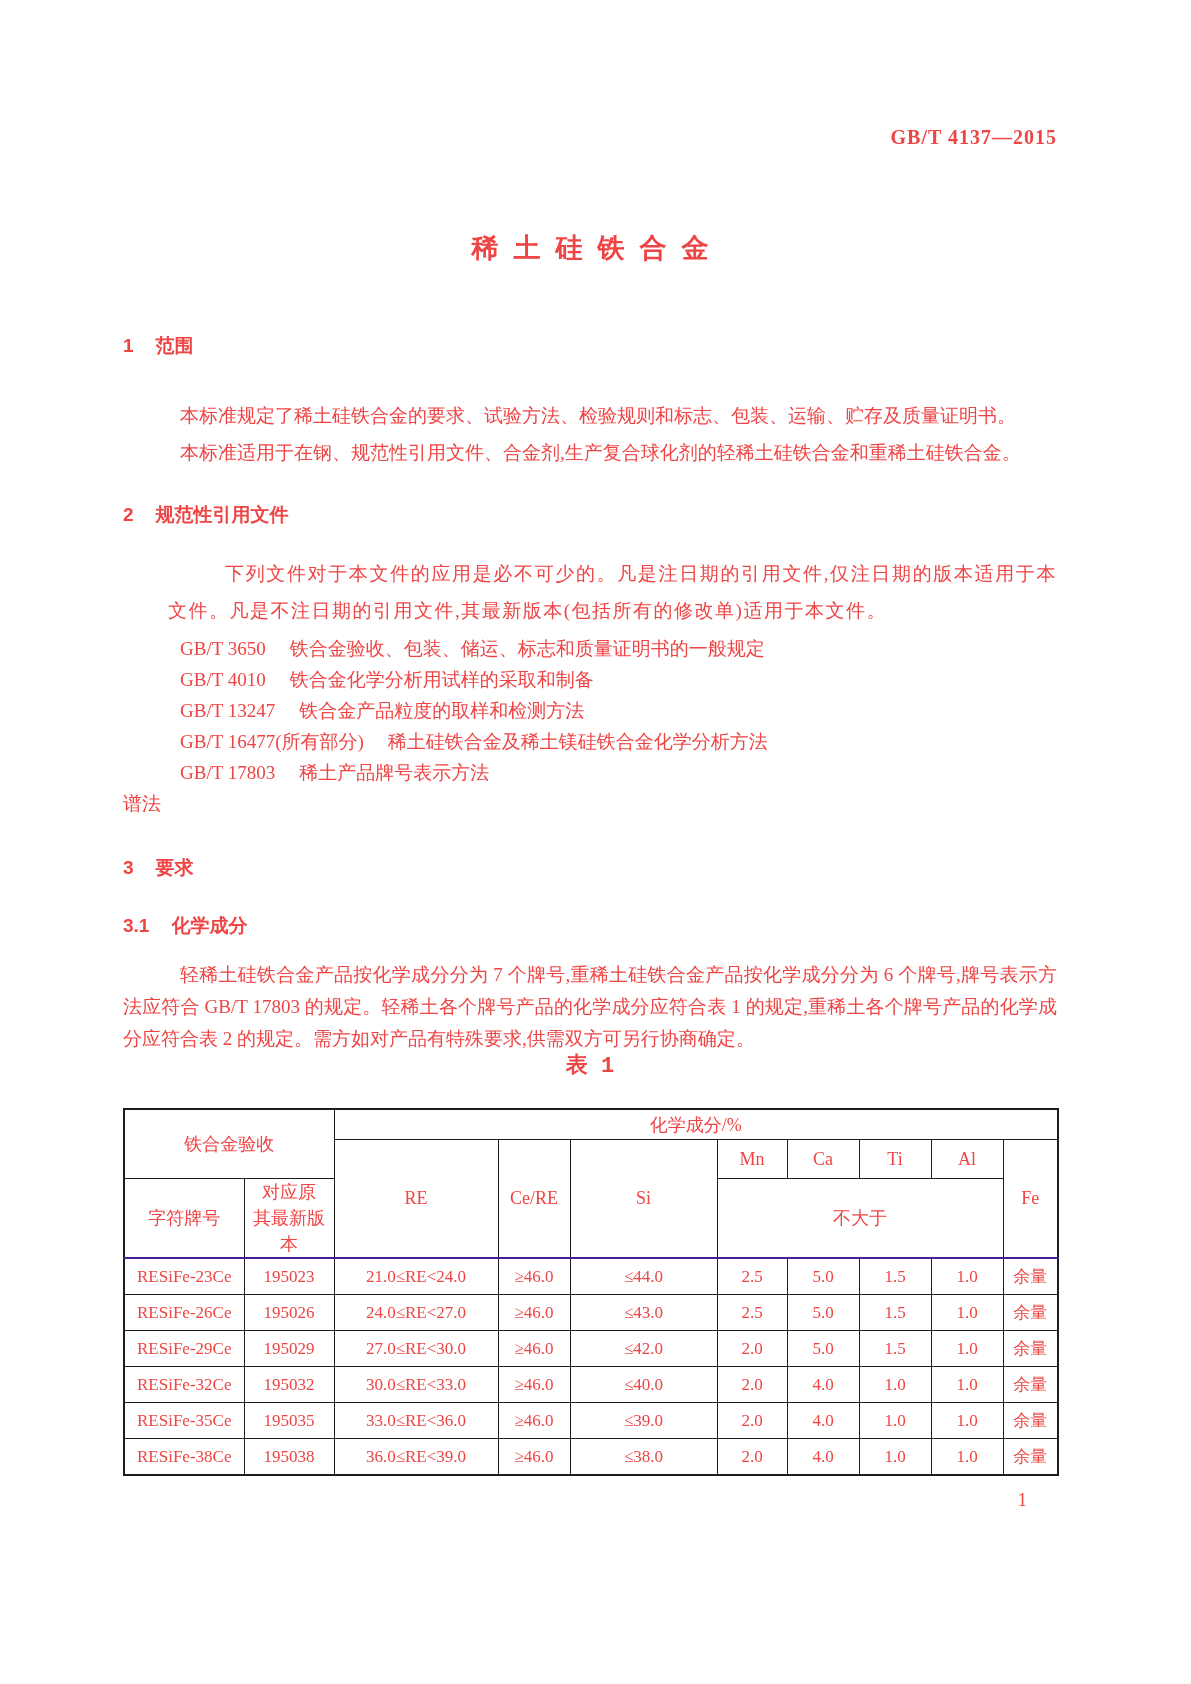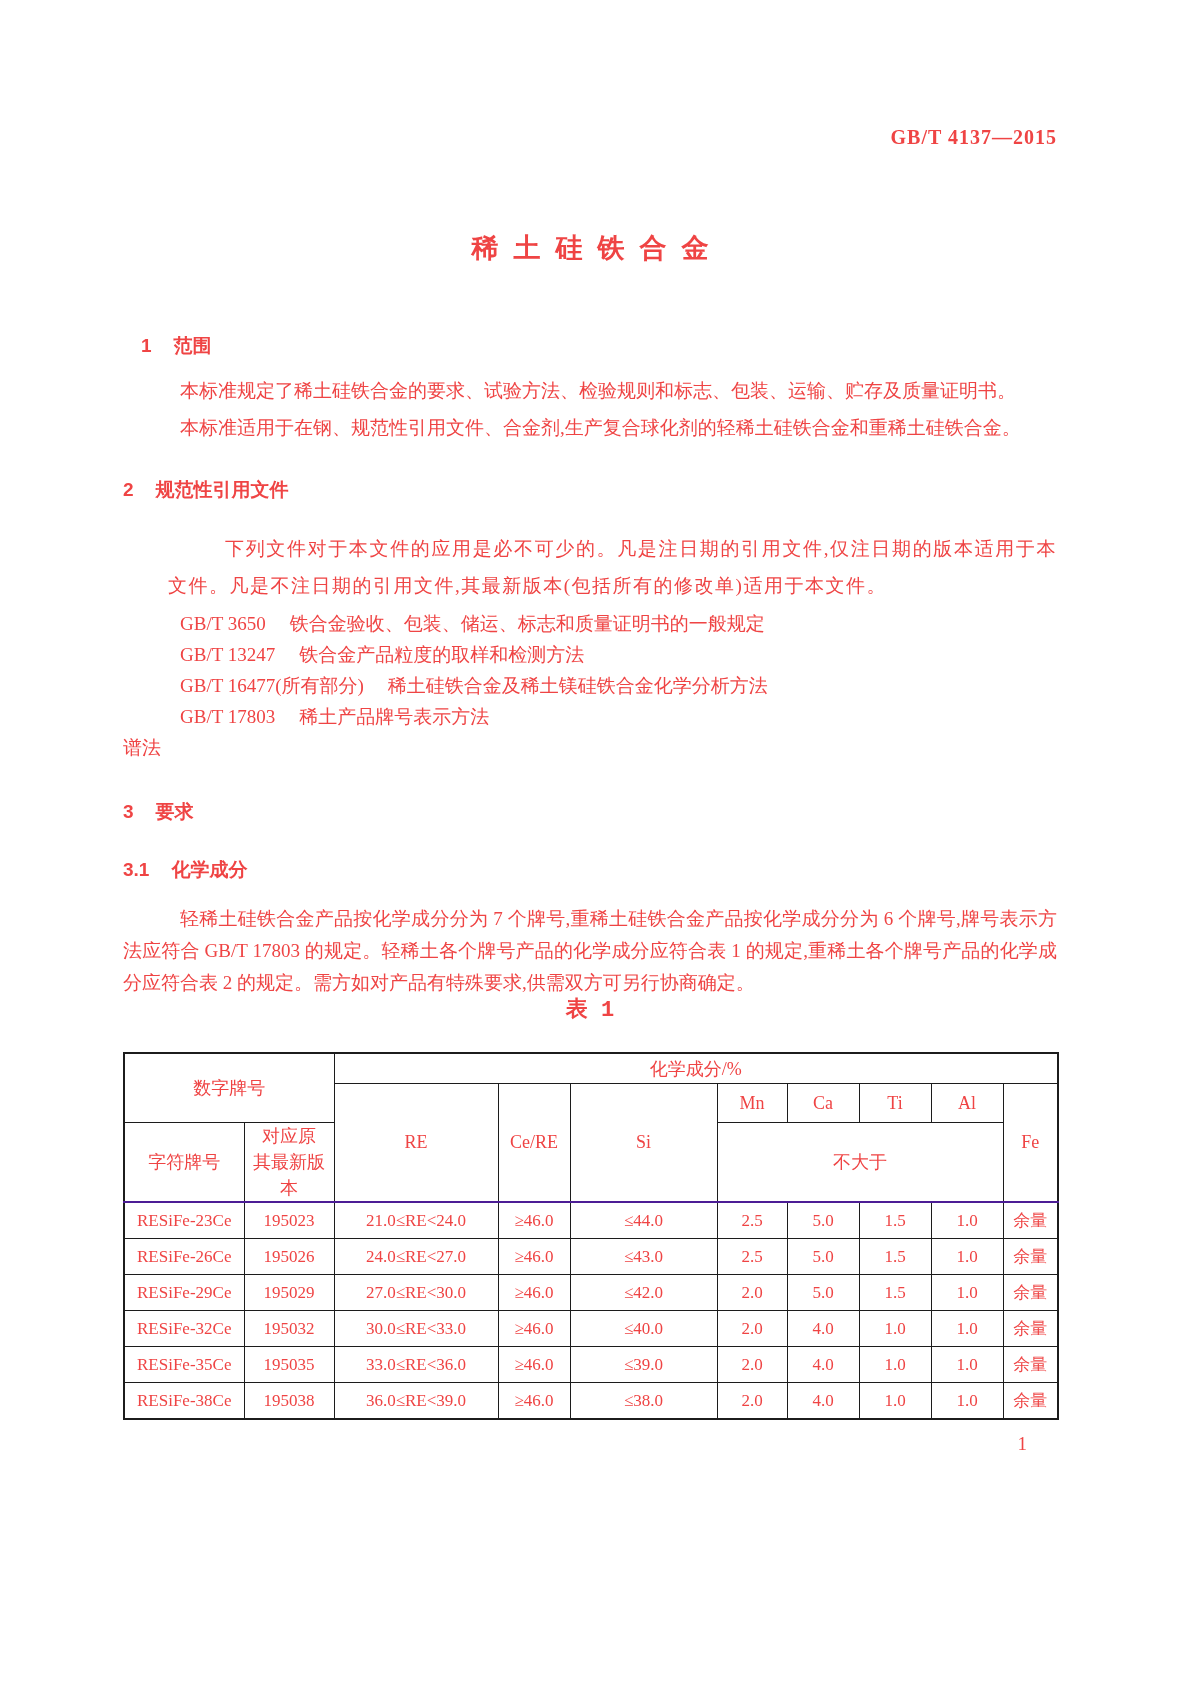--- a/index.html
+++ b/index.html
@@ -34,33 +34,33 @@
     letter-spacing:15px;
     text-indent:15px;
   }
   .sec-head{
     font-family:"Liberation Sans", sans-serif;
     font-weight:bold;
     font-size:19px;
     line-height:20px;
   }
   .sec-head .sec-num{display:inline-block;margin-right:22px;}
-  .h-s1{margin-top:74px;margin-left:18px;}
+  .h-s1{margin-top:74px;}
   .h-s2{margin-top:34px;}
   .h-s3{margin-top:39px;}
   .h-s31{margin-top:38px;}
 
   .body-par{
     margin:0;
     font-size:19px;
     line-height:37px;
     text-indent:57px;
     text-align:justify;
   }
-  .par-group{margin-top:16px;}
+  .par-group{margin-top:41px;}
   .s2-intro{
     margin-top:30px;
     letter-spacing:1.5px;
     margin-left:45px;
   }
   .ref-list{margin-top:4px;}
   .ref-item{
     margin:0;
     font-size:19px;
     line-height:31px;
@@ -141,20 +141,23 @@
       <span class="sec-num">2</span><span>规范性引用文件</span>
     </div>
 
     <p class="body-par s2-intro">下列文件对于本文件的应用是必不可少的。凡是注日期的引用文件,仅注日期的版本适用于本文件。凡是不注日期的引用文件,其最新版本(包括所有的修改单)适用于本文件。</p>
 
     <div class="ref-list">
       <p class="ref-item">
         <span class="ref-code">GB/T 3650</span><span>铁合金验收、包装、储运、标志和质量证明书的一般规定</span>
       </p>
       <p class="ref-item">
+        <span class="ref-code">GB/T 4010</span><span>铁合金化学分析用试样的采取和制备</span>
+      </p>
+      <p class="ref-item">
         <span class="ref-code">GB/T 13247</span><span>铁合金产品粒度的取样和检测方法</span>
       </p>
       <p class="ref-item">
         <span class="ref-code">GB/T 16477(所有部分)</span><span>稀土硅铁合金及稀土镁硅铁合金化学分析方法</span>
       </p>
       <p class="ref-item">
         <span class="ref-code">GB/T 17803</span><span>稀土产品牌号表示方法</span>
       </p>
       <p class="ref-cont">谱法</p>
     </div>
@@ -179,21 +182,21 @@
           <col style="width:72px">
           <col style="width:147px">
           <col style="width:70px">
           <col style="width:72px">
           <col style="width:72px">
           <col style="width:72px">
           <col style="width:55px">
       </colgroup>
       <thead>
         <tr class="band1">
-          <th colspan="2" rowspan="2">数字牌号</th>
+          <th colspan="2" rowspan="2">铁合金验收</th>
           <th colspan="8">化学成分/%</th>
         </tr>
         <tr class="band2">
           <th rowspan="2">RE</th>
           <th rowspan="2">Ce/RE</th>
           <th rowspan="2">Si</th>
           <th>Mn</th>
           <th>Ca</th>
           <th>Ti</th>
           <th>Al</th>

